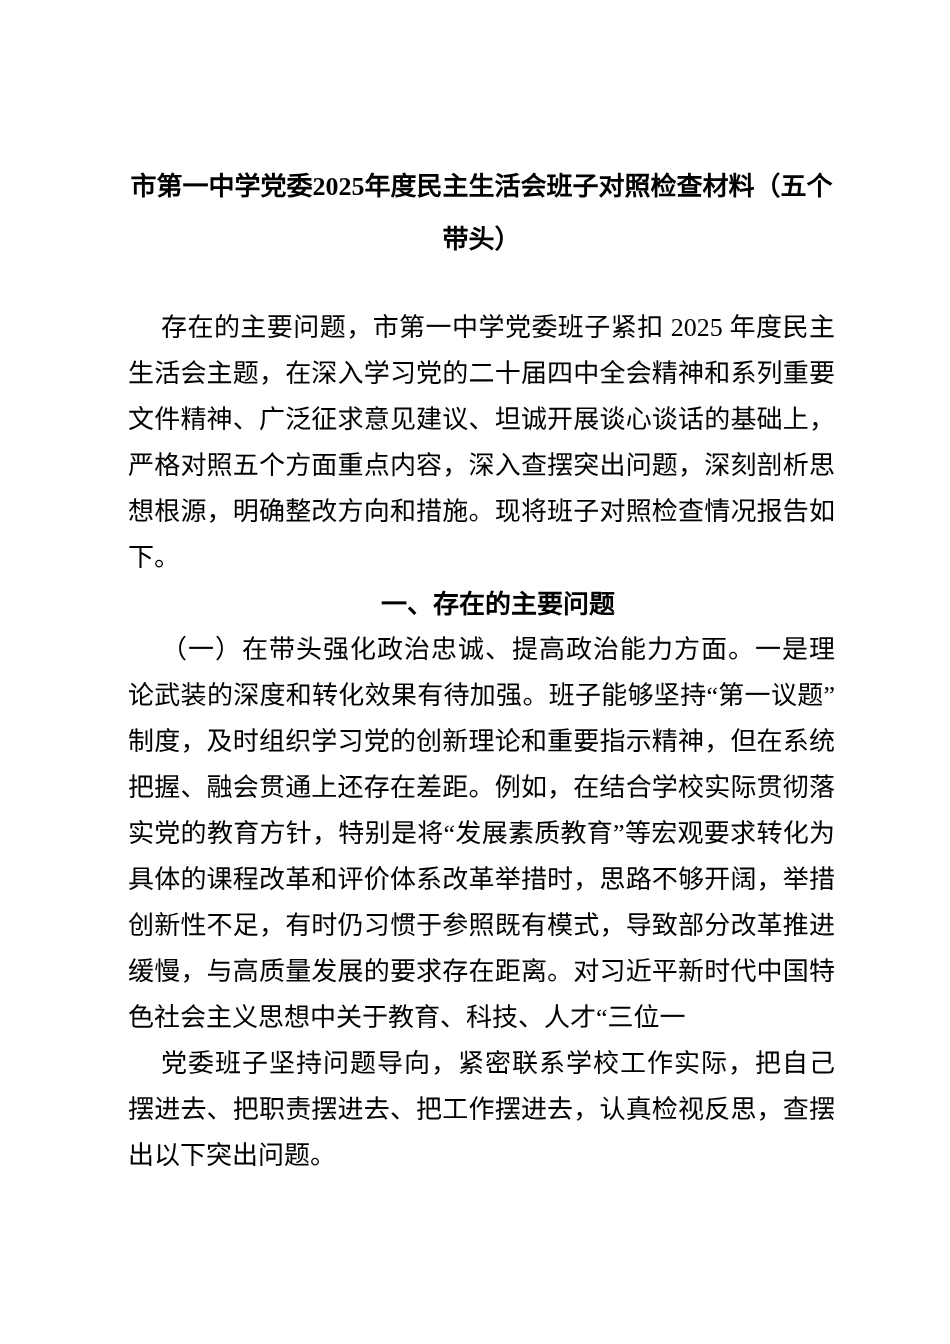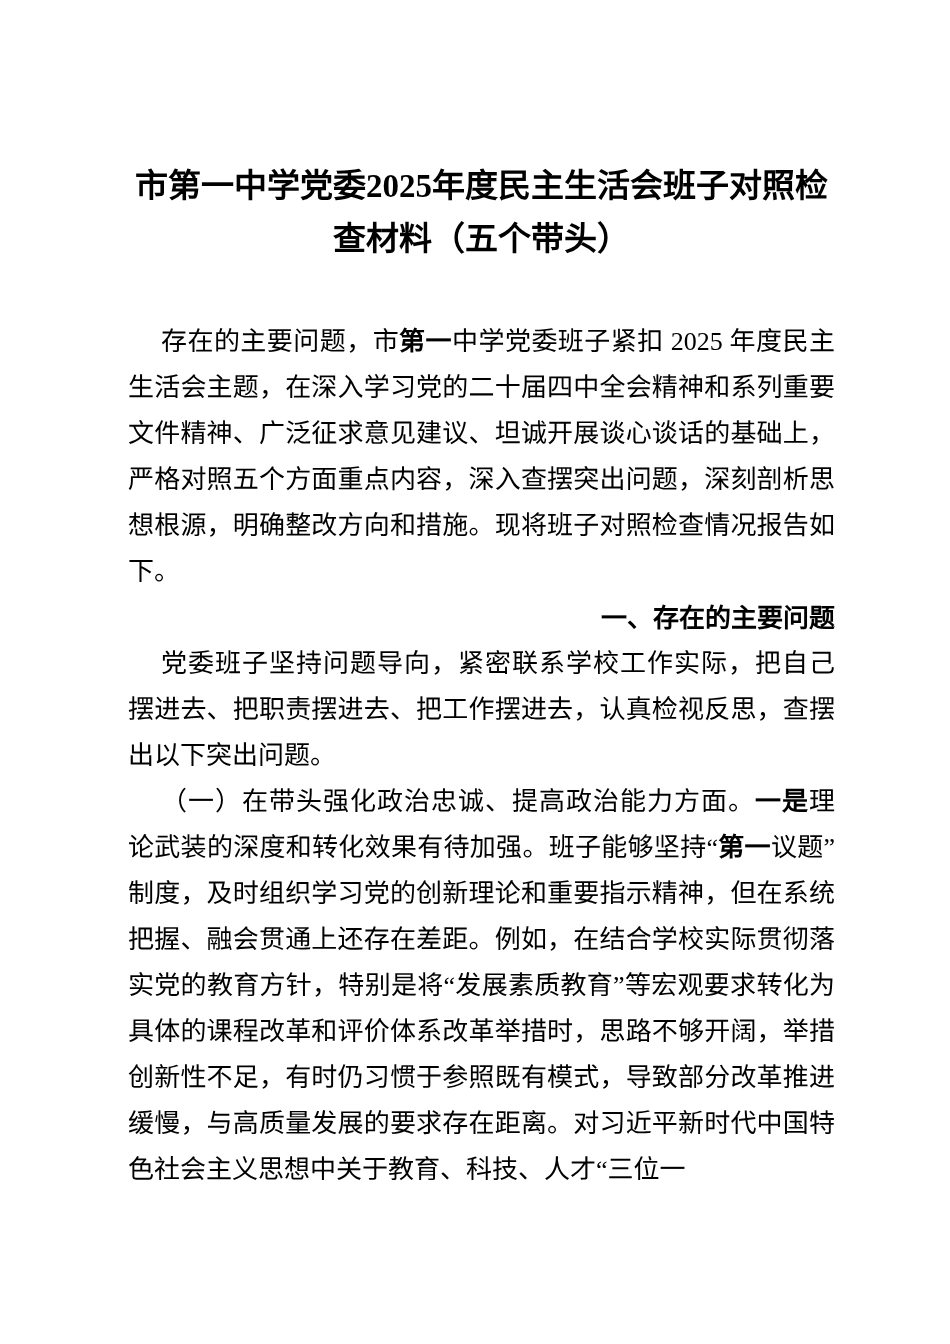--- a/index.html
+++ b/index.html
@@ -13,56 +13,56 @@
     height: 1344px;
     background: #ffffff;
     box-sizing: border-box;
     padding: 160px 115px 0 128px;
     overflow: hidden;
     color: #000000;
   }
   .doc-title {
     font-family: "Liberation Serif", "DejaVu Serif", serif;
     font-weight: bold;
-    font-size: 33px;
+    font-size: 26px;
     line-height: 53px;
     text-align: center;
-    margin: 0 0 53px 0;
+    margin: 0 0 39px 0;
   }
   .para {
     font-family: "Liberation Serif", "DejaVu Serif", serif;
     font-size: 26px;
     line-height: 46px;
     text-align: justify;
     text-justify: inter-character;
     text-indent: 33px;
     margin: 0;
     word-break: break-all;
   }
   .heading1 {
     font-family: "Liberation Sans", "DejaVu Sans", sans-serif;
     font-weight: bold;
     font-size: 26px;
     line-height: 46px;
     text-indent: 33px;
-    text-align: right;
+    text-align: center;
     margin: 0;
   }
   .bold {
-    font-weight: bold;
+    font-weight: normal;
   }
 </style>
 </head>
 <body>
 
 <div class="page">
 
   <h1 class="doc-title">市第一中学党委2025年度民主生活会班子对照检查材料（五个带头）</h1>
 
   <p class="para"><span>存在的主要问题，市</span><span class="bold">第一</span><span>中学党委班子紧扣 2025 年度民主生活会主题，在深入学习党的二十届四中全会精神和系列重要文件精神、广泛征求意见建议、坦诚开展谈心谈话的基础上，严格对照五个方面重点内容，深入查摆突出问题，深刻剖析思想根源，明确整改方向和措施。现将班子对照检查情况报告如下。</span></p>
 
   <h2 class="heading1"><span>一、存在的主要问题</span></h2>
 
+  <p class="para"><span>（一）在带头强化政治忠诚、提高政治能力方面。</span><span class="bold">一是</span><span>理论武装的深度和转化效果有待加强。班子能够坚持“</span><span class="bold">第一</span><span>议题”制度，及时组织学习党的创新理论和重要指示精神，但在系统把握、融会贯通上还存在差距。例如，在结合学校实际贯彻落实党的教育方针，特别是将“发展素质教育”等宏观要求转化为具体的课程改革和评价体系改革举措时，思路不够开阔，举措创新性不足，有时仍习惯于参照既有模式，导致部分改革推进缓慢，与高质量发展的要求存在距离。对习近平新时代中国特色社会主义思想中关于教育、科技、人才“三位一</span></p>
+
   <p class="para"><span>党委班子坚持问题导向，紧密联系学校工作实际，把自己摆进去、把职责摆进去、把工作摆进去，认真检视反思，查摆出以下突出问题。</span></p>
-
-  <p class="para"><span>（一）在带头强化政治忠诚、提高政治能力方面。</span><span class="bold">一是</span><span>理论武装的深度和转化效果有待加强。班子能够坚持“</span><span class="bold">第一</span><span>议题”制度，及时组织学习党的创新理论和重要指示精神，但在系统把握、融会贯通上还存在差距。例如，在结合学校实际贯彻落实党的教育方针，特别是将“发展素质教育”等宏观要求转化为具体的课程改革和评价体系改革举措时，思路不够开阔，举措创新性不足，有时仍习惯于参照既有模式，导致部分改革推进缓慢，与高质量发展的要求存在距离。对习近平新时代中国特色社会主义思想中关于教育、科技、人才“三位一</span></p>
 
 </div>
 
 </body></html>

